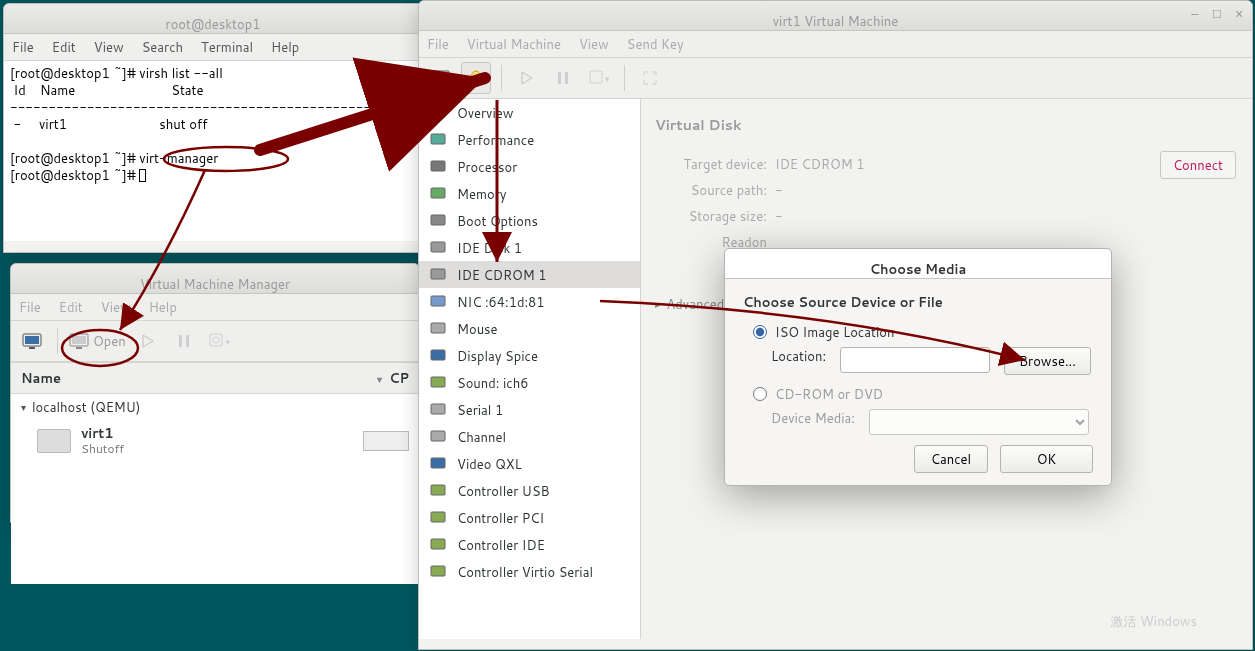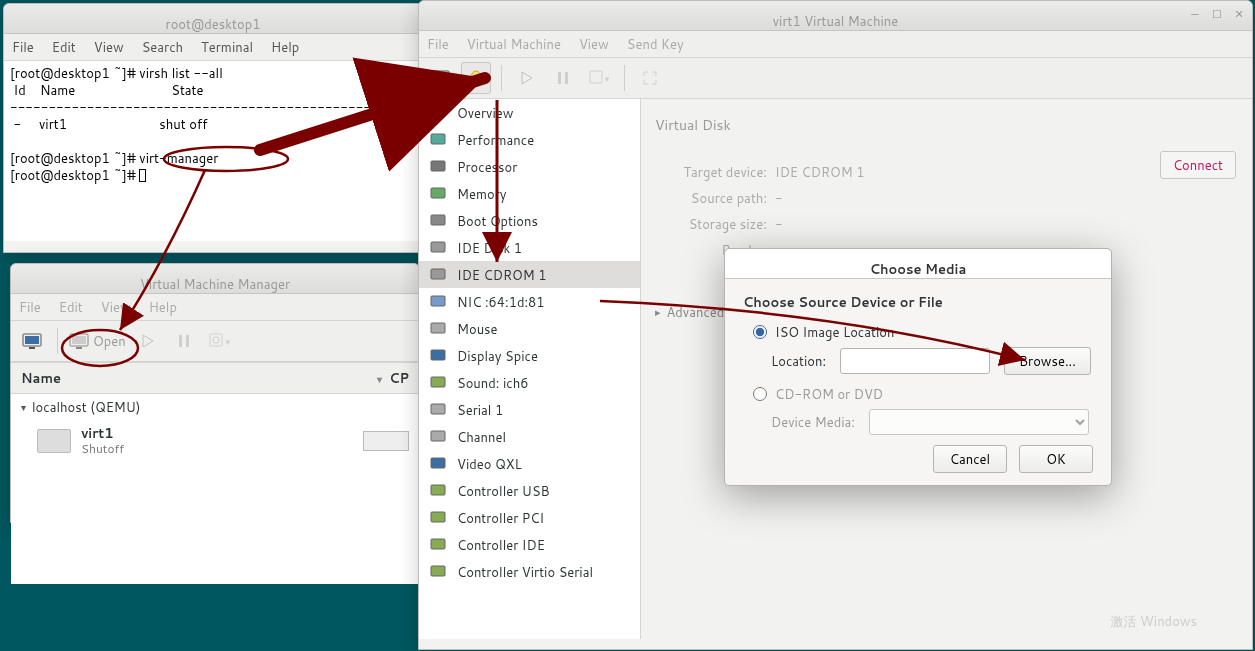--- a/index.html
+++ b/index.html
@@ -32,36 +32,36 @@
   .vm-row .lbls{display:flex;flex-direction:column;line-height:15px;}
   .vm-row .lbls .st{color:#777;font-size:12px;}
   .vm-row .bar{margin-left:auto;width:46px;height:20px;border:1px solid #bbb;background:#eee;}
   
   .vm-body{display:flex;height:540px;}
   .hw-list{width:222px;background:#fff;border-right:1px solid #d6d4d0;overflow:auto;}
   .hw-item{display:flex;align-items:center;gap:10px;padding:3px 10px;height:27px;}
   .hw-item.sel{background:#dedddb;}
   .hw-item .ico{width:18px;height:18px;display:flex;align-items:center;justify-content:center;}
   .details-pane{flex:1;padding:16px 20px 10px 14px;display:flex;flex-direction:column;position:relative;color:#8f8f8f;}
-  .details-pane h3{font-size:14px;font-weight:normal;color:#999;margin-bottom:24px;}
+  .details-pane h3{font-size:14px;font-weight:bold;color:#999;margin-bottom:16px;}
   .kv{display:flex;gap:8px;margin:4px 0;align-items:center;}
   .kv .k{width:112px;text-align:right;color:#aaa;}
   .kv .v{color:#aaa;}
   .adv-exp{margin-top:14px;display:flex;align-items:center;gap:6px;color:#888;}
   .adv-exp .tri{font-size:11px;}
   .connect-btn{position:absolute;right:16px;top:52px;padding:4px 12px;border:1px solid #c9c7c3;border-radius:3px;background:#f5f5f3;color:#be185d;}
   .watermark{position:absolute;right:55px;bottom:8px;color:#ccc;font-size:13px;}
   
   .dialog{position:absolute;background:#f6f5f3;border:1px solid #b5b3af;border-radius:5px;box-shadow:0 10px 40px rgba(0,0,0,.35);}
   .dialog .titlebar{background:#fff;font-weight:bold;color:#333;}
   .dlg-body{padding:14px 18px 12px;}
   .dlg-body h4{font-weight:bold;font-size:13px;margin-bottom:12px;}
   .radio-row{display:flex;align-items:center;gap:8px;margin:6px 0 4px 10px;}
   input[type=radio]{accent-color:#3465a4;width:14px;height:14px;}
-  .inline-form{display:flex;align-items:center;gap:14px;margin:6px 0 10px 28px;}
+  .inline-form{display:flex;gap:14px;margin:6px 0 10px 28px;}
   .txt{height:26px;border:1px solid #b5b3af;border-radius:3px;padding:0 6px;background:#fff;}
   .btn{height:28px;padding:0 14px;border:1px solid #b5b3af;border-radius:3px;background:linear-gradient(#fcfcfb,#ebebe9);cursor:default;}
   .dlg-actions{display:flex;justify-content:flex-end;gap:12px;margin-top:10px;}
   select{height:26px;border:1px solid #b5b3af;border-radius:3px;background:#fff;}
   
   .annot{position:absolute;left:0;top:0;pointer-events:none;}
 </style>
 </head>
 <body>
 
@@ -401,21 +401,21 @@
     <div class="radio-row">
       <input type="radio" style="">
       <span style="color:#9a9a9a">CD-ROM or DVD</span>
     </div>
     <div class="inline-form">
       <span style="color:#9a9a9a">Device Media:</span>
       <select style="width:220px" disabled=""></select>
     </div>
     <div class="dlg-actions">
       <button class="btn" style="width:74px">Cancel</button>
-      <button class="btn" style="width:74px">OK</button>
+      <button class="btn" style="width:93px">OK</button>
     </div>
   </div>
 </div>
 
 <svg class="annot" width="1255" height="651">
   <defs>
     <marker id="ah" markerWidth="12" markerHeight="12" refX="10" refY="5" orient="auto">
       <path d="M0,0 L10,5 L0,10 Z" fill="#7a0000"></path>
     </marker>
   </defs>

